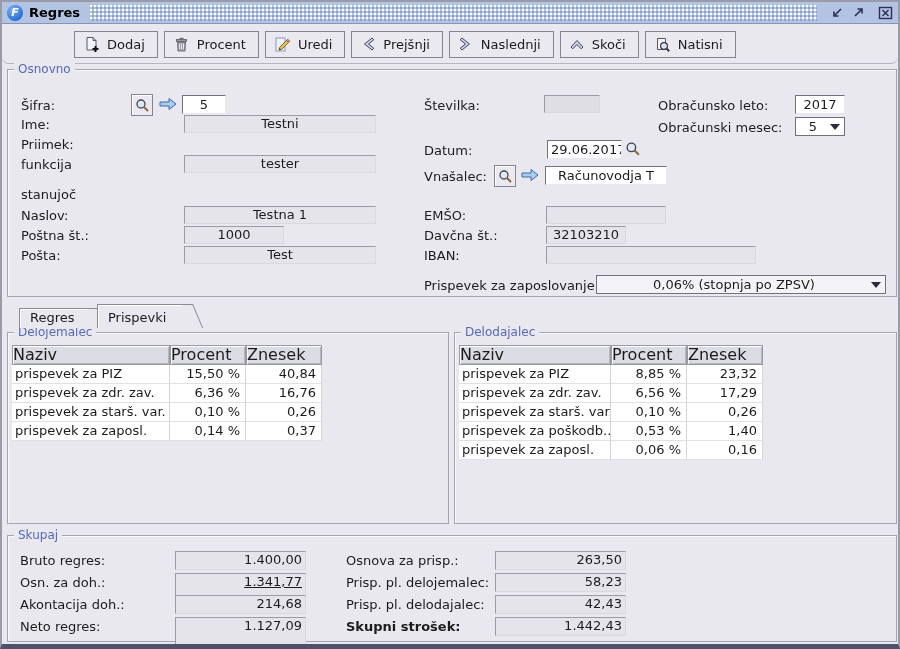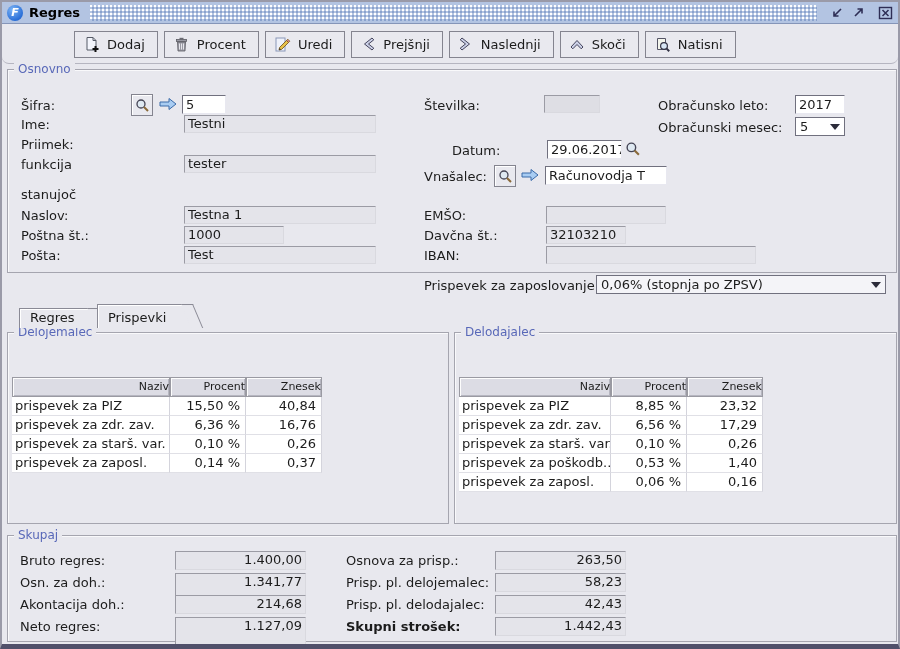--- a/index.html
+++ b/index.html
@@ -90,21 +90,21 @@
   .tab .slant {
     position:absolute; top:-1px; right:-8px; width:12px; height:calc(100% + 1px);
     background:#e8e8ee; border-top:1px solid #8a8a95; border-right:1px solid #8a8a95;
     transform:skewX(23deg); transform-origin:top left;
   }
   
   .grid { position:absolute; display:grid; }
   .th {
     background:#dcdce4; border:1px solid #9a9aa2;
     box-shadow:inset 1px 1px 0 #fdfdfd, inset -1px -1px 0 #b6b6c0;
-    text-align:right; font-size:11px; height:20px; line-height:18px; overflow:hidden;margin-top:32px;
+    text-align:left; font-size:16px; height:20px; line-height:18px; overflow:hidden;
   }
   .td {
     background:#fff; font-size:13px; height:19px; line-height:18px;
     border-right:1px solid #d4d4dc; border-bottom:1px solid #e0e0e6;
     padding:0 3px; white-space:nowrap; overflow:hidden;
   }
   .td.r { text-align:right; padding-right:5px; }
   svg { display:block; }
 </style>
 </head>
@@ -198,21 +198,21 @@
         <svg width="17" height="17" viewBox="0 0 17 17">
           <path d="M3.5 2.5 H11.5 V13.5 H3.5 Z" fill="#f3f5ec" stroke="#556" stroke-width="1"></path>
           <circle cx="10" cy="10" r="3.4" fill="#d8e6f4" stroke="#334" stroke-width="1.2"></circle>
           <path d="M12.4 12.4 L15.2 15.2" stroke="#334" stroke-width="2"></path>
         </svg>
       </span>
       <span>Natisni</span>
     </button>
   </div>
 
-  <div class="groupbox" style="left:5px; top:67px; width:890px; height:204px;">
+  <div class="groupbox" style="left:5px; top:67px; width:890px; height:228px;text-align:center;">
     <span class="legend">Osnovno</span>
 
     <span class="lbl" style="left:13px; top:28px;">Šifra:</span>
     <span class="mini-btn" style="left:123px; top:24px;">
       <svg width="15" height="15" viewBox="0 0 15 15">
         <circle cx="6" cy="6" r="4" fill="#dfe9f2" stroke="#445" stroke-width="1.3"></circle>
         <path d="M9 9 L13 13" stroke="#8a6a3a" stroke-width="2"></path>
       </svg>
     </span>
     <span class="flat-icon" style="left:150px; top:26px;">
@@ -246,21 +246,21 @@
 
     <span class="lbl" style="left:650px; top:28px;">Obračunsko leto:</span>
     <div class="field-white" style="left:787px; top:25px; width:50px;">2017</div>
 
     <span class="lbl" style="left:650px; top:50px;">Obračunski mesec:</span>
     <div class="combo" style="left:787px; top:47px; width:50px; background:#fff;">
       <span class="val">5</span>
       <span class="arr"></span>
     </div>
 
-    <span class="lbl" style="left:416px; top:73px;margin-left:28px;">Datum:</span>
+    <span class="lbl" style="left:416px; top:73px;">Datum:</span>
     <div class="field-white" style="left:539px; top:70px; width:75px;">29.06.2017</div>
     <span class="flat-icon" style="left:617px; top:71px;">
       <svg width="16" height="16" viewBox="0 0 15 15">
         <circle cx="6" cy="6" r="4" fill="#dfe9f2" stroke="#445" stroke-width="1.3"></circle>
         <path d="M9 9 L13 13" stroke="#8a6a3a" stroke-width="2"></path>
       </svg>
     </span>
 
     <span class="lbl" style="left:416px; top:99px;">Vnašalec:</span>
     <span class="mini-btn" style="left:486px; top:95px;">
@@ -355,21 +355,21 @@
     </div>
   </div>
 
   <div class="groupbox" style="left:5px; top:533px; width:890px; height:107px;">
     <span class="legend">Skupaj</span>
 
     <span class="lbl" style="left:12px; top:17px;">Bruto regres:</span>
     <div class="field-gray num" style="left:167px; top:15px; width:131px; height:19px;">1.400,00</div>
 
     <span class="lbl" style="left:12px; top:39px;">Osn. za doh.:</span>
-    <div class="field-gray num" style="left:167px; top:37px; width:131px; height:31px;">1.341,77</div>
+    <div class="field-gray num" style="left:167px; top:37px; width:131px; height:31px;text-decoration:underline;">1.341,77</div>
 
     <span class="lbl" style="left:12px; top:61px;">Akontacija doh.:</span>
     <div class="field-gray num" style="left:167px; top:59px; width:131px; height:19px;">214,68</div>
 
     <span class="lbl" style="left:12px; top:83px;">Neto regres:</span>
     <div class="field-gray num" style="left:167px; top:81px; width:131px; height:34px;">1.127,09</div>
 
     <span class="lbl" style="left:338px; top:17px;">Osnova za prisp.:</span>
     <div class="field-gray num" style="left:487px; top:15px; width:131px; height:19px;">263,50</div>
 

